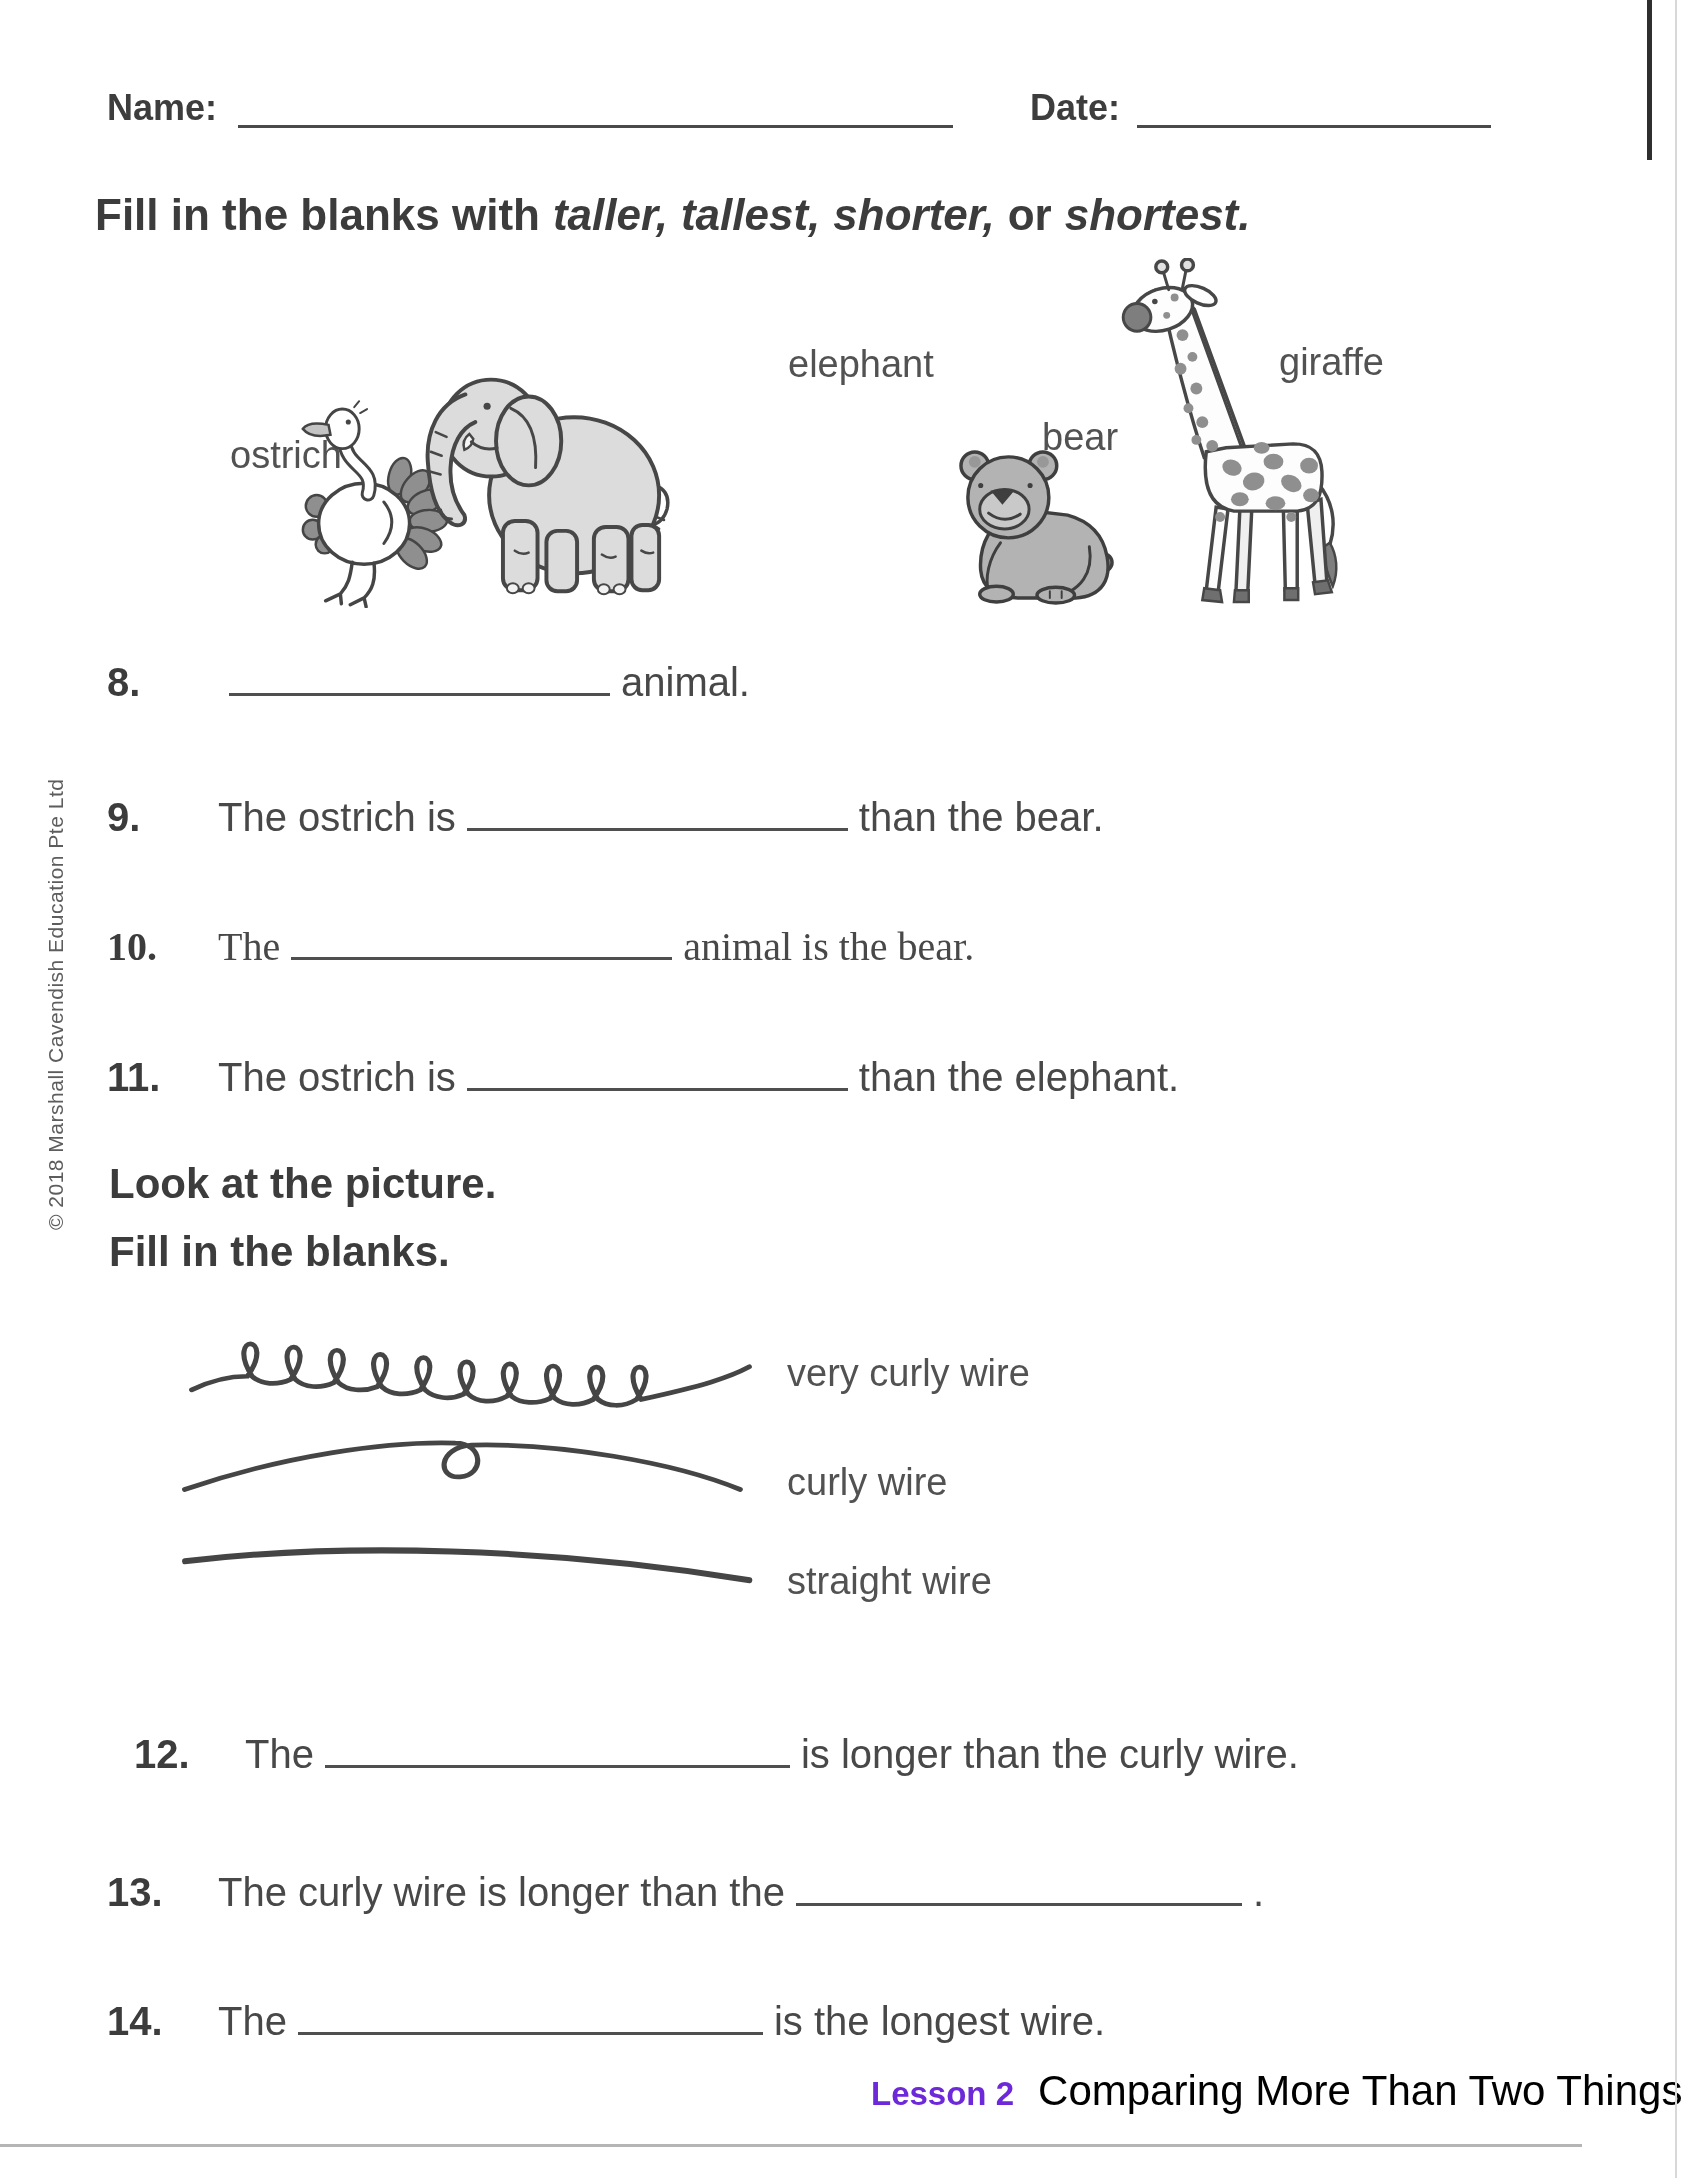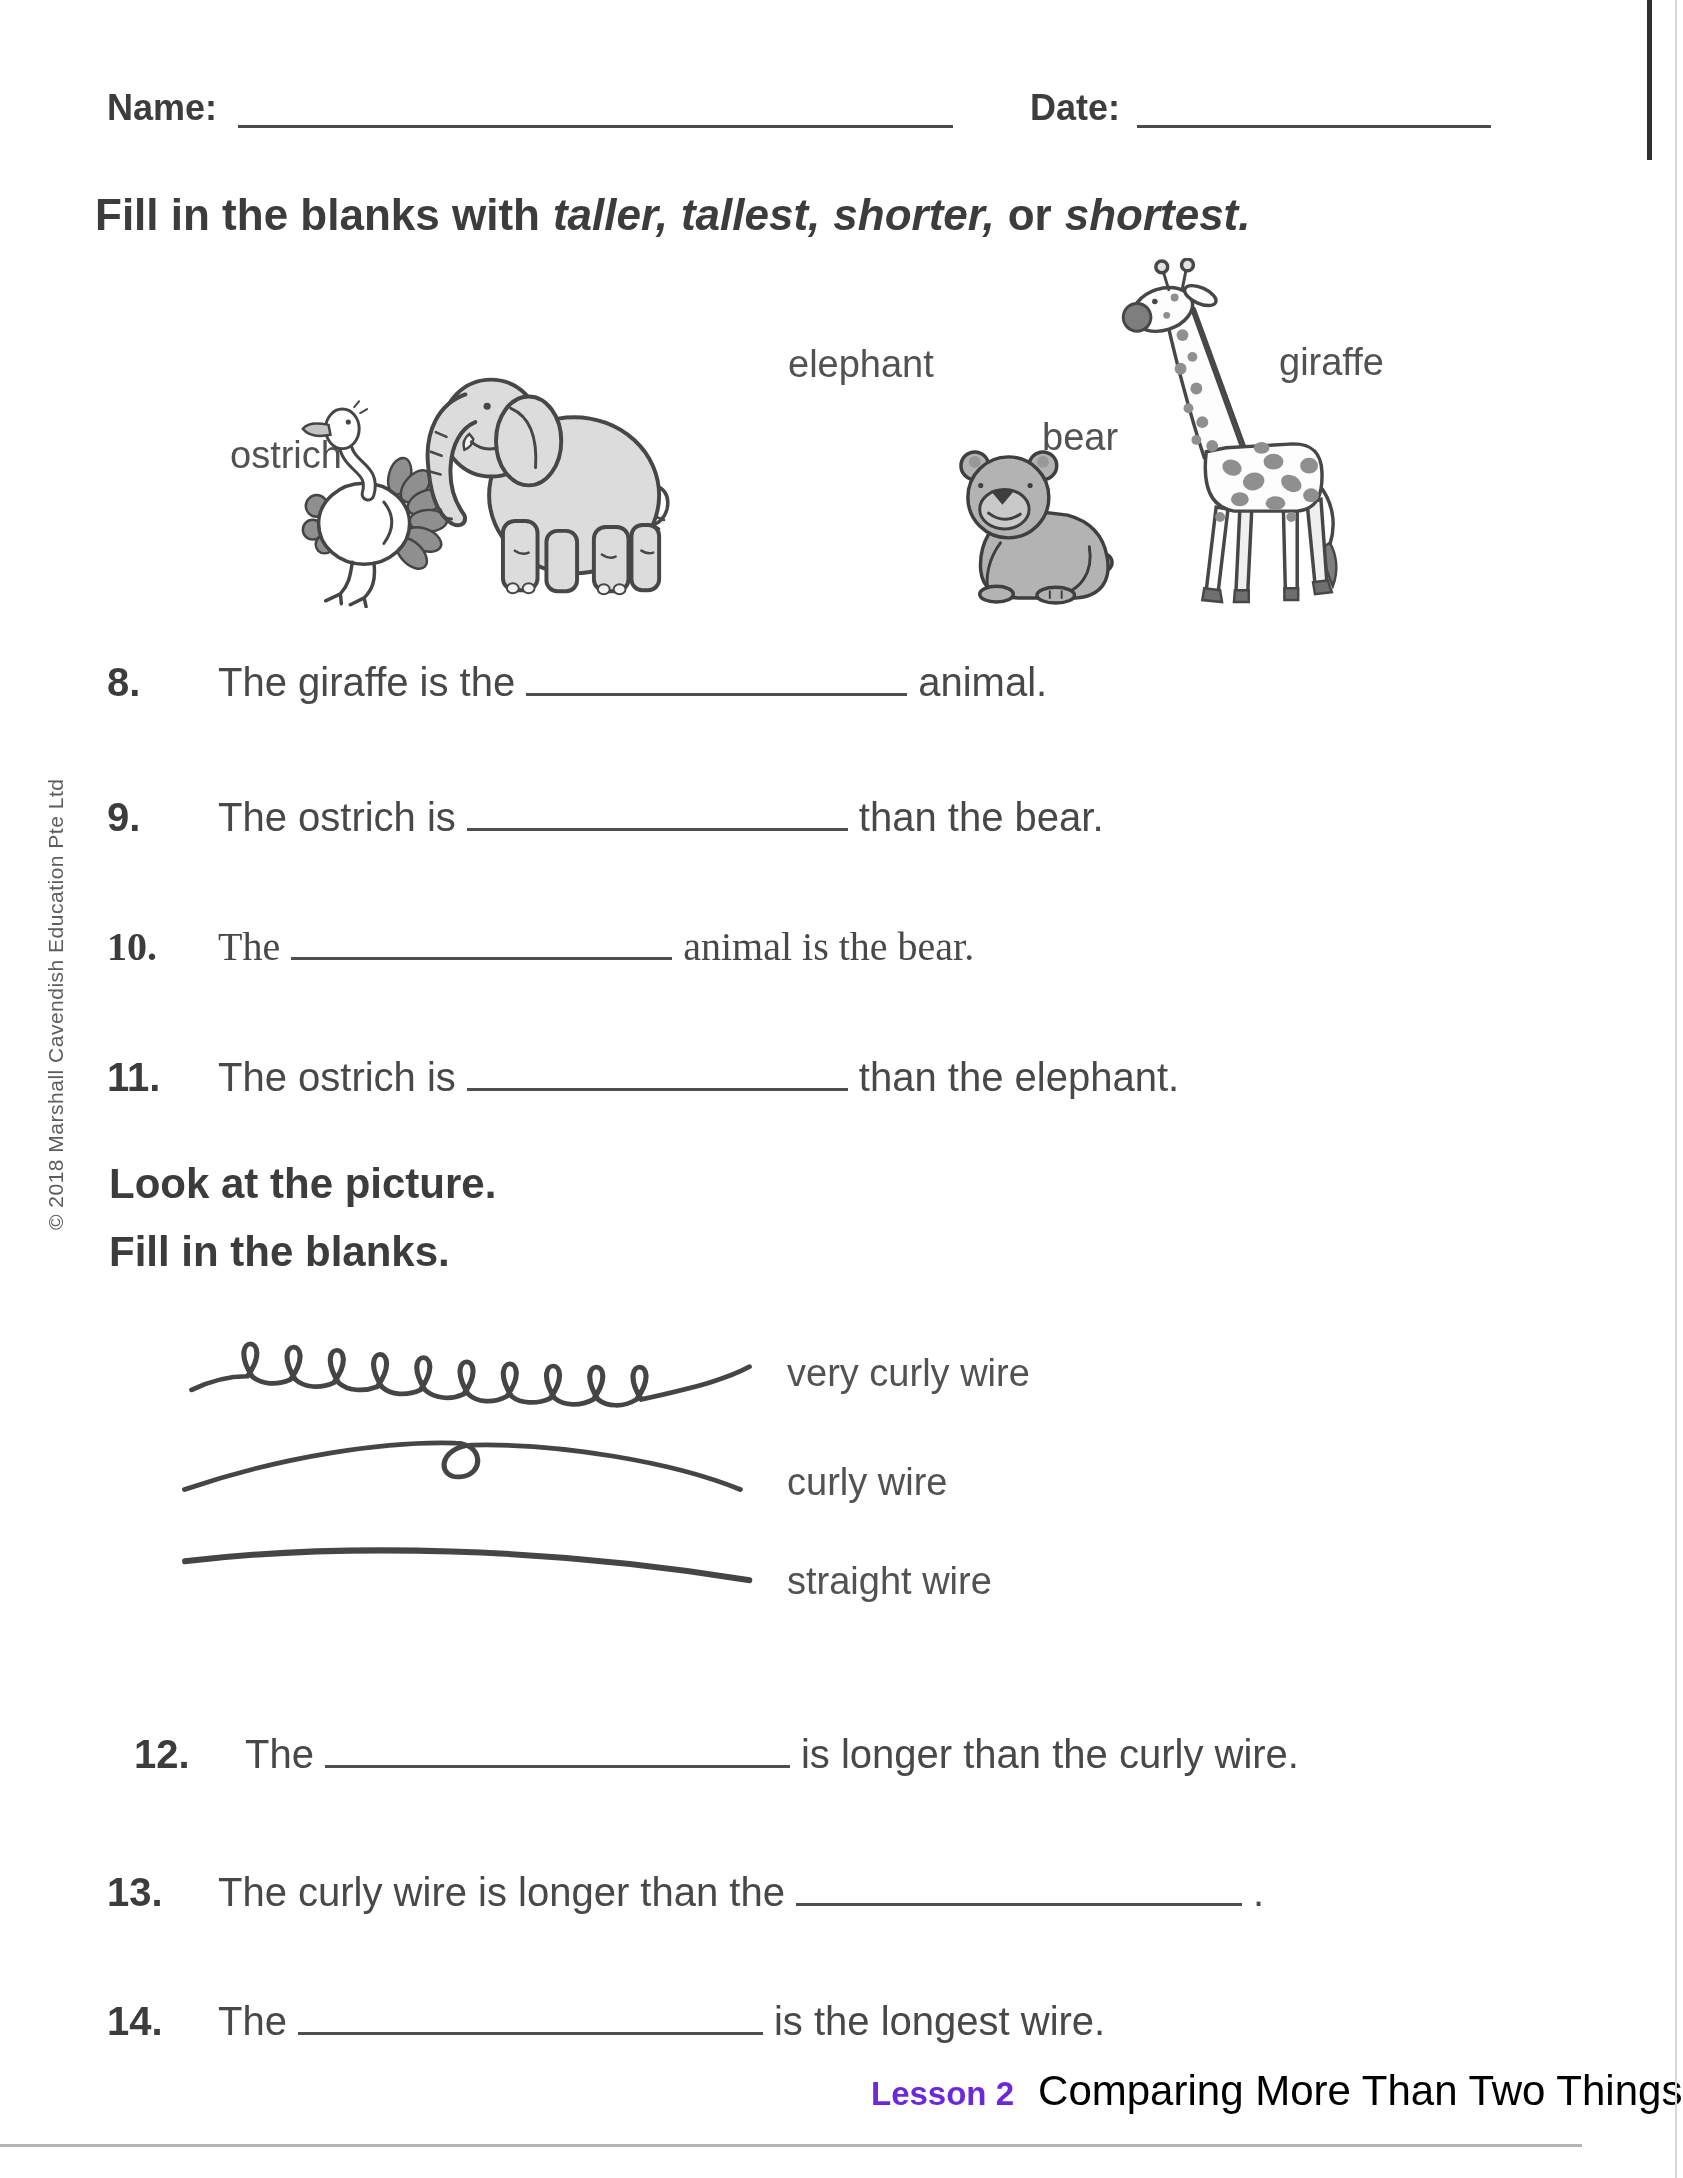--- a/index.html
+++ b/index.html
@@ -173,21 +173,20 @@
           <ellipse cx="196" cy="240" rx="8" ry="7"></ellipse>
           <circle cx="104" cy="262" r="5"></circle>
             <circle cx="176" cy="262" r="5"></circle>
         </g>
       </g>
     </svg>
   </div>
 
   <div class="q-row" style="top:657px;">
     <span class="q-num">8.</span>
-    <span>The giraffe is the</span>
     <span class="blank blank-a"></span>
     <span>animal.</span>
   </div>
   <div class="q-row" style="top:792px;">
     <span class="q-num">9.</span>
     <span>The ostrich is</span>
     <span class="blank blank-a"></span>
     <span>than the bear.</span>
   </div>
   <div class="q-row" style="top:921px;font-family:Liberation Serif, serif;">

